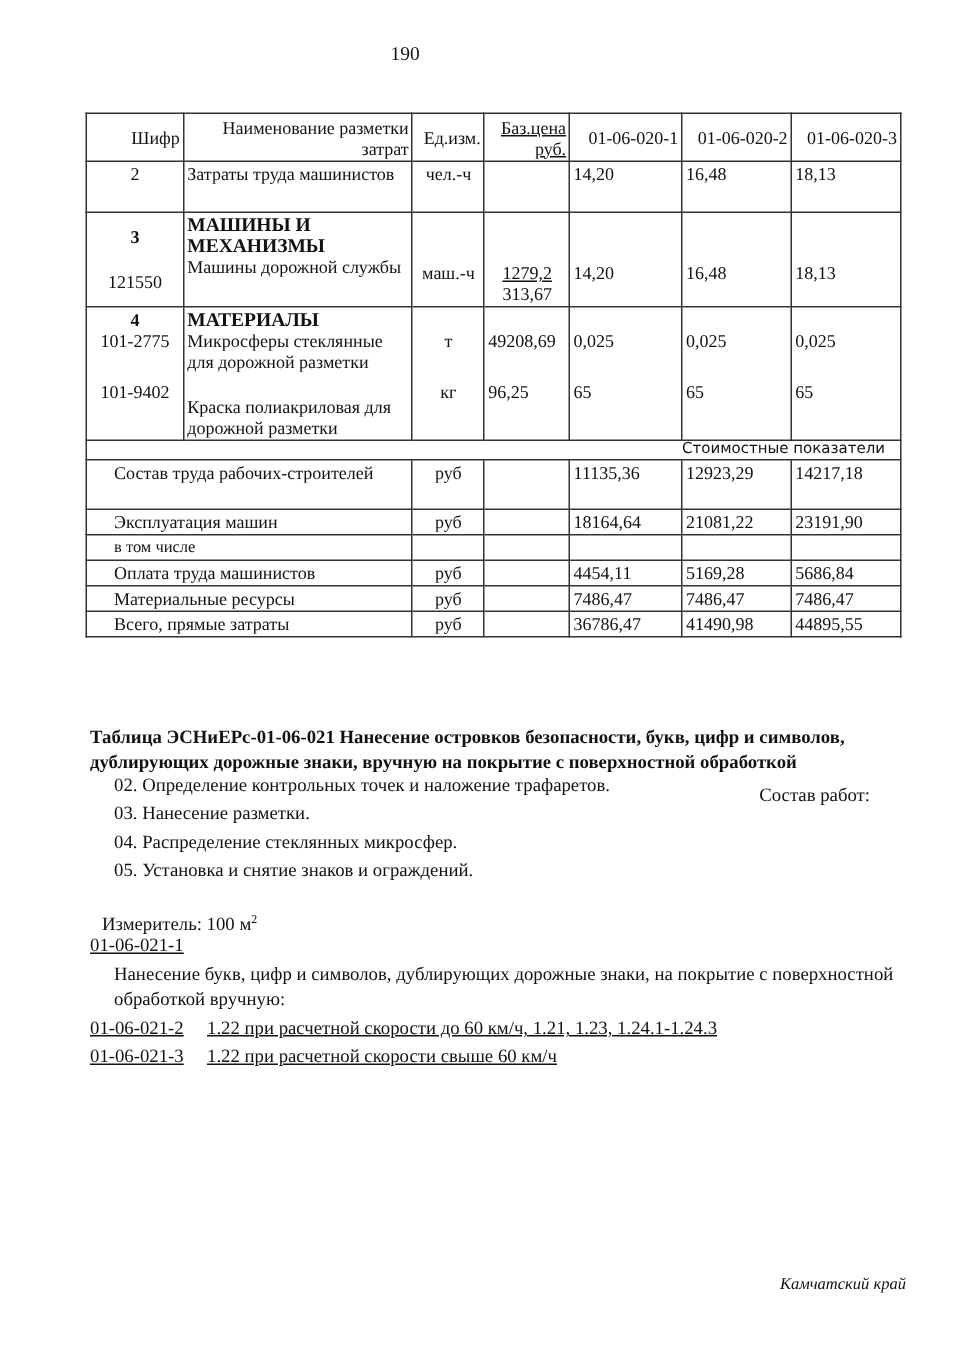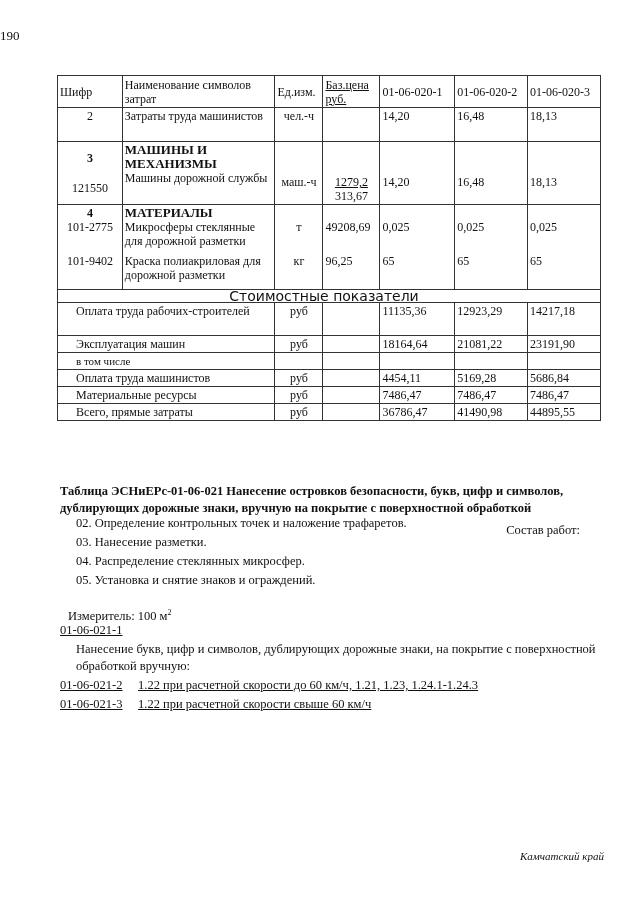--- a/index.html
+++ b/index.html
@@ -1,26 +1,26 @@
 <!DOCTYPE html>
 <html><head>
   <meta charset="utf-8">
   <style>
     html, body { margin: 0; padding: 0; background: #ffffff; }
     body { width: 640px; height: 905px; position: relative; overflow: hidden;
            font-family: "Liberation Serif", "DejaVu Serif", serif; color: #111; }
-    .page-number { position: absolute; top: 28px; left: 0; width: 540px; font-size: 13px; }
+    .page-number { position: absolute; top: 28px; left: 0; width: 540px; text-align: center; font-size: 13px; }
     table.cost { position: absolute; left: 57px; top: 75px; width: 544px; border-collapse: collapse; font-size: 12px; line-height: 14px; }
     table.cost td, table.cost th { border: 1px solid #333; padding: 1px 2px; vertical-align: top; font-weight: normal; }
-    table.cost th { text-align: left; vertical-align: middle; height: 29px; }
+    table.cost th { text-align: right; vertical-align: middle; height: 29px; }
     .c { text-align: center; }
     .r { text-align: left; }
     .b { font-weight: bold; }
     .ul { text-decoration: underline; }
-    .subtitle-cell { font-family: "DejaVu Sans", sans-serif; font-size: 14px; text-align: center; padding: 0 10px 0 0 !important; height: 12px; line-height: 12px; }
+    .subtitle-cell { font-family: "DejaVu Sans", sans-serif; font-size: 10px; text-align: right; padding: 0 10px 0 0 !important; height: 12px; line-height: 12px; }
     .summary td { border-top: none; border-bottom: none; padding-top: 2px; padding-bottom: 1px; }
     .summary-first td { border-top: 1px solid #333; }
     .summary-last td { border-bottom: 1px solid #333; }
     .lbl { padding-left: 18px !important; }
     .section { position: absolute; left: 60px; width: 560px; font-size: 12.5px; line-height: 17px; }
     .tbl-title { top: 483px; font-weight: bold; }
     .composition { top: 522px; width: 520px; text-align: right; }
     .work-list { top: 514px; left: 76px; }
     .work-list div { height: 19px; line-height: 19px; }
     .meter { top: 604px; left: 68px; font-weight: normal; }
@@ -43,21 +43,21 @@
       <col style="width:153px">
       <col style="width:48px">
       <col style="width:57px">
       <col style="width:75px">
       <col style="width:73px">
       <col style="width:73px">
   </colgroup>
   <thead>
     <tr>
       <th>Шифр</th>
-      <th>Наименование символов затрат</th>
+      <th>Наименование разметки затрат</th>
       <th>Ед.изм.</th>
       <th class="ul">Баз.цена руб.</th>
       <th>01-06-020-1</th>
       <th>01-06-020-2</th>
       <th>01-06-020-3</th>
     </tr>
   </thead>
   <tbody>
     <tr style="height:34px">
       <td class="c b">2</td>
@@ -96,21 +96,21 @@
     </tr>
     <tr style="height:85px">
       <td class="c">
         <div class="b">4</div>
         <div>101-2775</div>
         <div style="margin-top:20px">101-9402</div>
       </td>
       <td>
         <div class="b" style="font-size:13px">МАТЕРИАЛЫ</div>
         <div>Микросферы стеклянные для дорожной разметки</div>
-        <div style="margin-top:6px">Краска полиакриловая для дорожной разметки</div>
+        <div style="margin-top:16px">Краска полиакриловая для дорожной разметки</div>
       </td>
       <td class="c">
         <div style="margin-top:14px">т</div>
         <div style="margin-top:20px">кг</div>
       </td>
       <td class="r">
         <div style="margin-top:14px">49208,69</div>
         <div style="margin-top:20px">96,25</div>
       </td>
       <td class="r">
@@ -123,21 +123,21 @@
       </td>
       <td class="r">
         <div style="margin-top:14px">0,025</div>
         <div style="margin-top:20px">65</div>
       </td>
     </tr>
     <tr>
       <td colspan="7" class="subtitle-cell">Стоимостные показатели</td>
     </tr>
     <tr class="summary summary-first">
-      <td colspan="2" class="b lbl" style="height:30px">Оплата труда рабочих-строителей</td>
+      <td colspan="2" class="b lbl" style="height:30px">Состав труда рабочих-строителей</td>
       <td class="c b">руб</td>
       <td></td>
       <td class="r b">11135,36</td>
       <td class="r b">12923,29</td>
       <td class="r b">14217,18</td>
     </tr>
     <tr class="summary">
       <td colspan="2" class="b lbl">Эксплуатация машин</td>
       <td class="c b">руб</td>
       <td></td>

